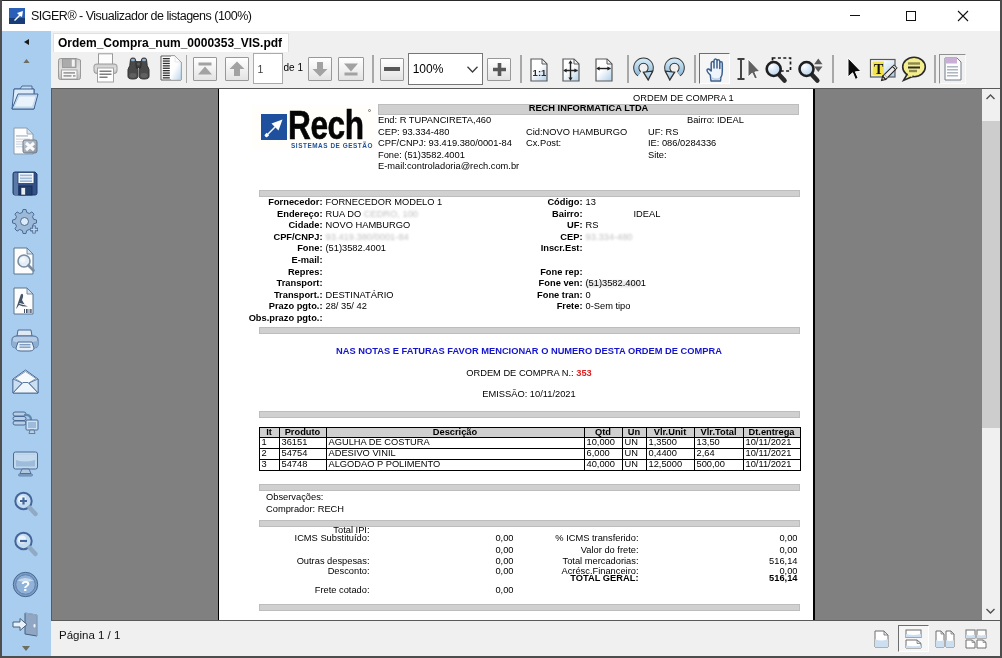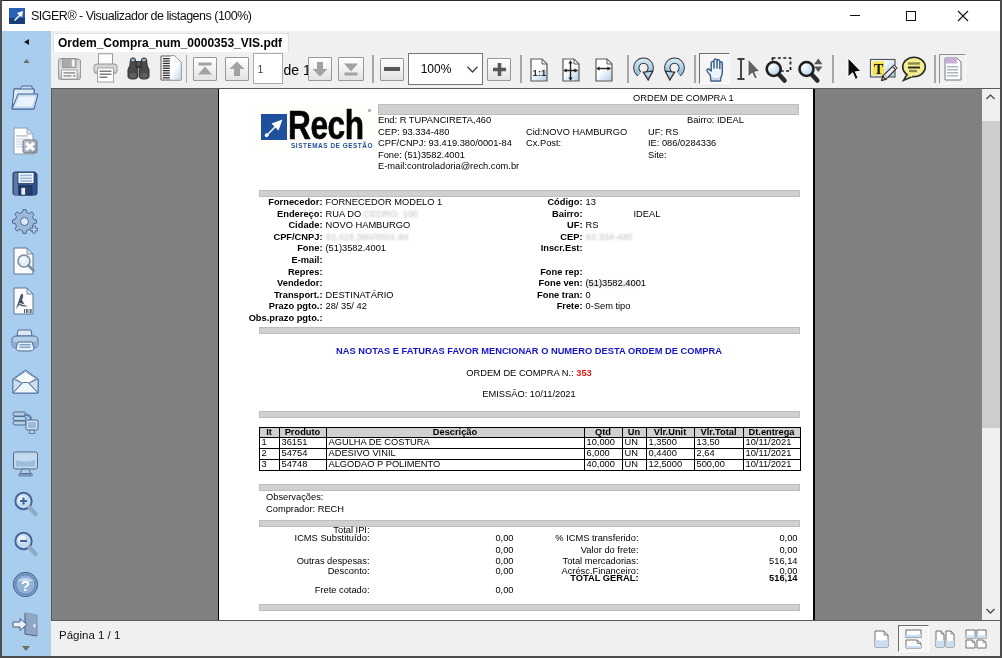--- a/index.html
+++ b/index.html
@@ -101,36 +101,36 @@
 <svg class="abs" style="left:197px;top:62px" width="16" height="14" viewBox="0 0 16 14">
   <rect x="1.5" y="0.5" width="13" height="3" fill="#a2a2a2"></rect>
   <polygon points="8,4.5 15,12.5 1,12.5" fill="#a2a2a2"></polygon>
 </svg>
 <div class="tbtn" style="left:225px;width:24px;height:24px;top:57px;"></div>
 <svg class="abs" style="left:229px;top:61px" width="16" height="16" viewBox="0 0 16 16">
   <polygon points="8,0.5 15.5,8 11,8 11,15 5,15 5,8 0.5,8" fill="#a2a2a2"></polygon>
 </svg>
 <div class="abs" style="left:253px;top:53px;width:30px;height:31px;background:#fff;border:1px solid #ababab;"></div>
 <div class="abs" style="left:257.5px;top:63px;font-size:10.5px;color:#3c3c3c;">1</div>
-<div class="abs" style="left:283.5px;top:62px;font-size:14px;color:#000;">de 1</div>
+<div class="abs" style="left:283.5px;top:62px;font-size:10px;color:#000;">de 1</div>
 <div class="tbtn" style="left:308px;width:24px;height:24px;top:57px;"></div>
 <svg class="abs" style="left:312px;top:61px" width="16" height="16" viewBox="0 0 16 16">
   <polygon points="8,15.5 15.5,8 11,8 11,1 5,1 5,8 0.5,8" fill="#a2a2a2"></polygon>
 </svg>
 <div class="tbtn" style="left:338px;width:26px;height:24px;top:57px;"></div>
 <svg class="abs" style="left:343px;top:62px" width="16" height="14" viewBox="0 0 16 14">
   <polygon points="8,9.5 15,1.5 1,1.5" fill="#a2a2a2"></polygon>
   <rect x="1.5" y="10.5" width="13" height="3" fill="#a2a2a2"></rect>
 </svg>
 <div class="sep" style="left:372px;"></div>
 
 <div class="tbtn" style="left:380px;width:23.5px;height:23.5px;top:57.5px;"></div>
 <div class="abs" style="left:383.5px;top:67.2px;width:16.5px;height:3.6px;background:#585858;"></div>
 <div class="abs" style="left:408px;top:52.5px;width:75px;height:32px;background:#fff;border:1px solid #767676;"></div>
-<div class="abs" style="left:412.7px;top:61.5px;font-size:12px;color:#000;margin-left:8px;">100%</div>
+<div class="abs" style="left:412.7px;top:61.5px;font-size:12px;color:#000;">100%</div>
 <svg class="abs" style="left:467px;top:66px" width="11" height="7" viewBox="0 0 11 7">
     <path d="M0.5,0.8 L5.5,6 L10.5,0.8" fill="none" stroke="#3c3c3c" stroke-width="1.3"></path>
   </svg>
 <div class="tbtn" style="left:487px;width:23.5px;height:23.5px;top:57.5px;"></div>
 <svg class="abs" style="left:492.5px;top:62.5px" width="13" height="13" viewBox="0 0 13 13">
   <path d="M6.5,0 L6.5,13 M0,6.5 L13,6.5" stroke="#585858" stroke-width="3.6"></path>
 </svg>
 <div class="sep" style="left:520px;"></div>
 
 <svg class="abs" style="left:530px;top:57.5px" width="19" height="24" viewBox="0 0 19 24">
@@ -406,20 +406,21 @@
 </div>
 
 <div class="abs" style="left:51px;top:88px;width:951px;height:1px;background:#5a5a5a;"></div>
 <div class="abs" style="left:51px;top:89px;width:951px;height:531px;background:#808080;border-left:1px solid #5a5a5a;"></div>
 <div class="abs" style="left:51px;top:620px;width:951px;height:1px;background:#5a5a5a;"></div>
 
 <div class="abs" id="page" style="left:218px;top:89px;width:597px;height:531px;background:#ffffff;border-left:1px solid #000;border-right:2px solid #000;overflow:hidden;">
 
   <div class="t" style="left:414px;top:4.8px;">ORDEM DE COMPRA 1</div>
   <div class="band" style="left:159px;top:15px;width:421px;height:11px;"></div>
+  <div class="t" style="left:159px;top:15.4px;width:421px;text-align:center;font-weight:bold;">RECH INFORMATICA LTDA</div>
 
   <div class="abs" style="left:33px;top:16px;width:124px;height:45px;background:#fffefa;"></div>
   <svg class="abs" style="left:42px;top:25px;" width="26" height="26" viewBox="0 0 26 26">
     <rect width="26" height="26" fill="#1e509e"></rect>
     <path d="M4,22 L13.5,12.5 L10.5,9.5 L21.5,5.5 L17.5,16.5 L14.5,13.5 L5,23 Z" fill="#ffffff"></path>
       <rect x="4" y="19.5" width="3.4" height="3.4" fill="#ffffff" transform="rotate(-45 5.7 21.2)"></rect>
   </svg>
   <div class="t" style="left:68.5px;top:15.8px;font-size:40px;line-height:40px;font-weight:bold;letter-spacing:-0.5px;color:#050505;-webkit-text-stroke:0.6px #050505;transform:scale(0.79,1);transform-origin:0 0;">Rech</div>
   <div class="abs" style="left:149px;top:20px;width:3px;height:3px;border:1px solid #777;border-radius:50%;"></div>
   <div class="t" style="left:72px;top:53px;font-size:6.4px;line-height:7px;font-weight:bold;letter-spacing:0.55px;color:#1e509e;">SISTEMAS DE GESTÃO</div>
@@ -442,21 +443,21 @@
   <div class="t lb" style="top:120.5px;padding-left:32px;">Endereço:</div>
     <div class="t lv" style="top:120.5px;">RUA DO <span class="cz">CEDRO, 100</span></div>
   <div class="t lb" style="top:132.1px;">Cidade:</div>
     <div class="t lv" style="top:132.1px;">NOVO HAMBURGO</div>
   <div class="t lb" style="top:143.7px;">CPF/CNPJ:</div>
     <div class="t lv" style="top:143.7px;"><span class="cz">93.419.380/0001-84</span></div>
   <div class="t lb" style="top:155.3px;">Fone:</div>
     <div class="t lv" style="top:155.3px;">(51)3582.4001</div>
   <div class="t lb" style="top:166.9px;">E-mail:</div>
   <div class="t lb" style="top:178.5px;">Repres:</div>
-  <div class="t lb" style="top:190.1px;">Vendedor:</div>
+  <div class="t lb" style="top:190.1px;">Transport:</div>
   <div class="t lb" style="top:201.7px;">Transport.:</div>
     <div class="t lv" style="top:201.7px;">DESTINATÁRIO</div>
   <div class="t lb" style="top:213.3px;">Prazo pgto.:</div>
     <div class="t lv" style="top:213.3px;">28/ 35/ 42</div>
   <div class="t lb" style="top:224.9px;">Obs.prazo pgto.:</div>
   <div class="t rb" style="top:108.9px;">Código:</div>
     <div class="t rv" style="top:108.9px;">13</div>
   <div class="t rb" style="top:120.5px;">Bairro:</div>
     <div class="t rv" style="top:120.5px;padding-left:48px;">IDEAL</div>
   <div class="t rb" style="top:132.1px;">UF:</div>

